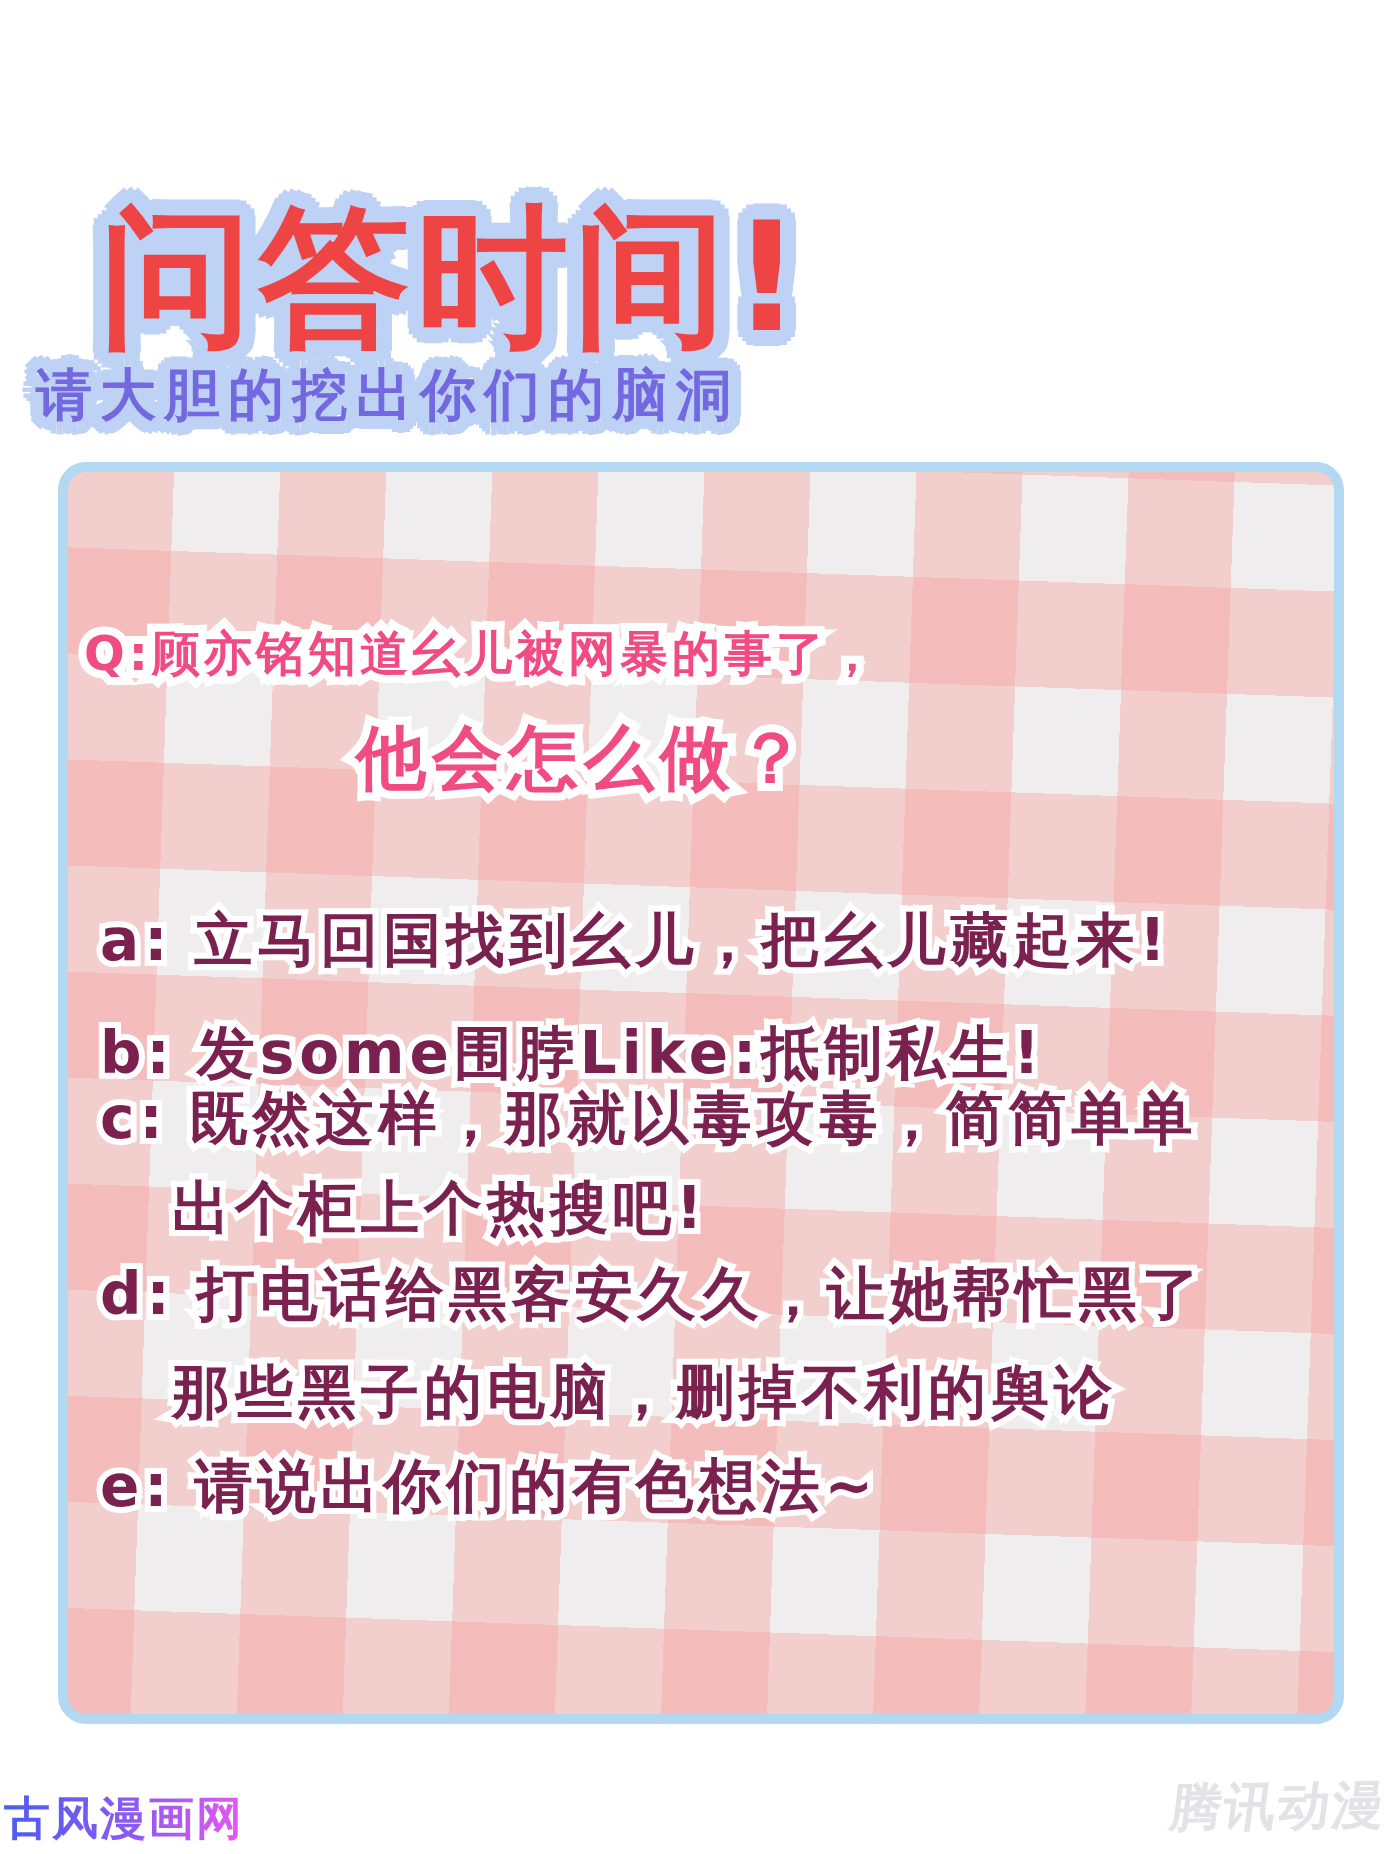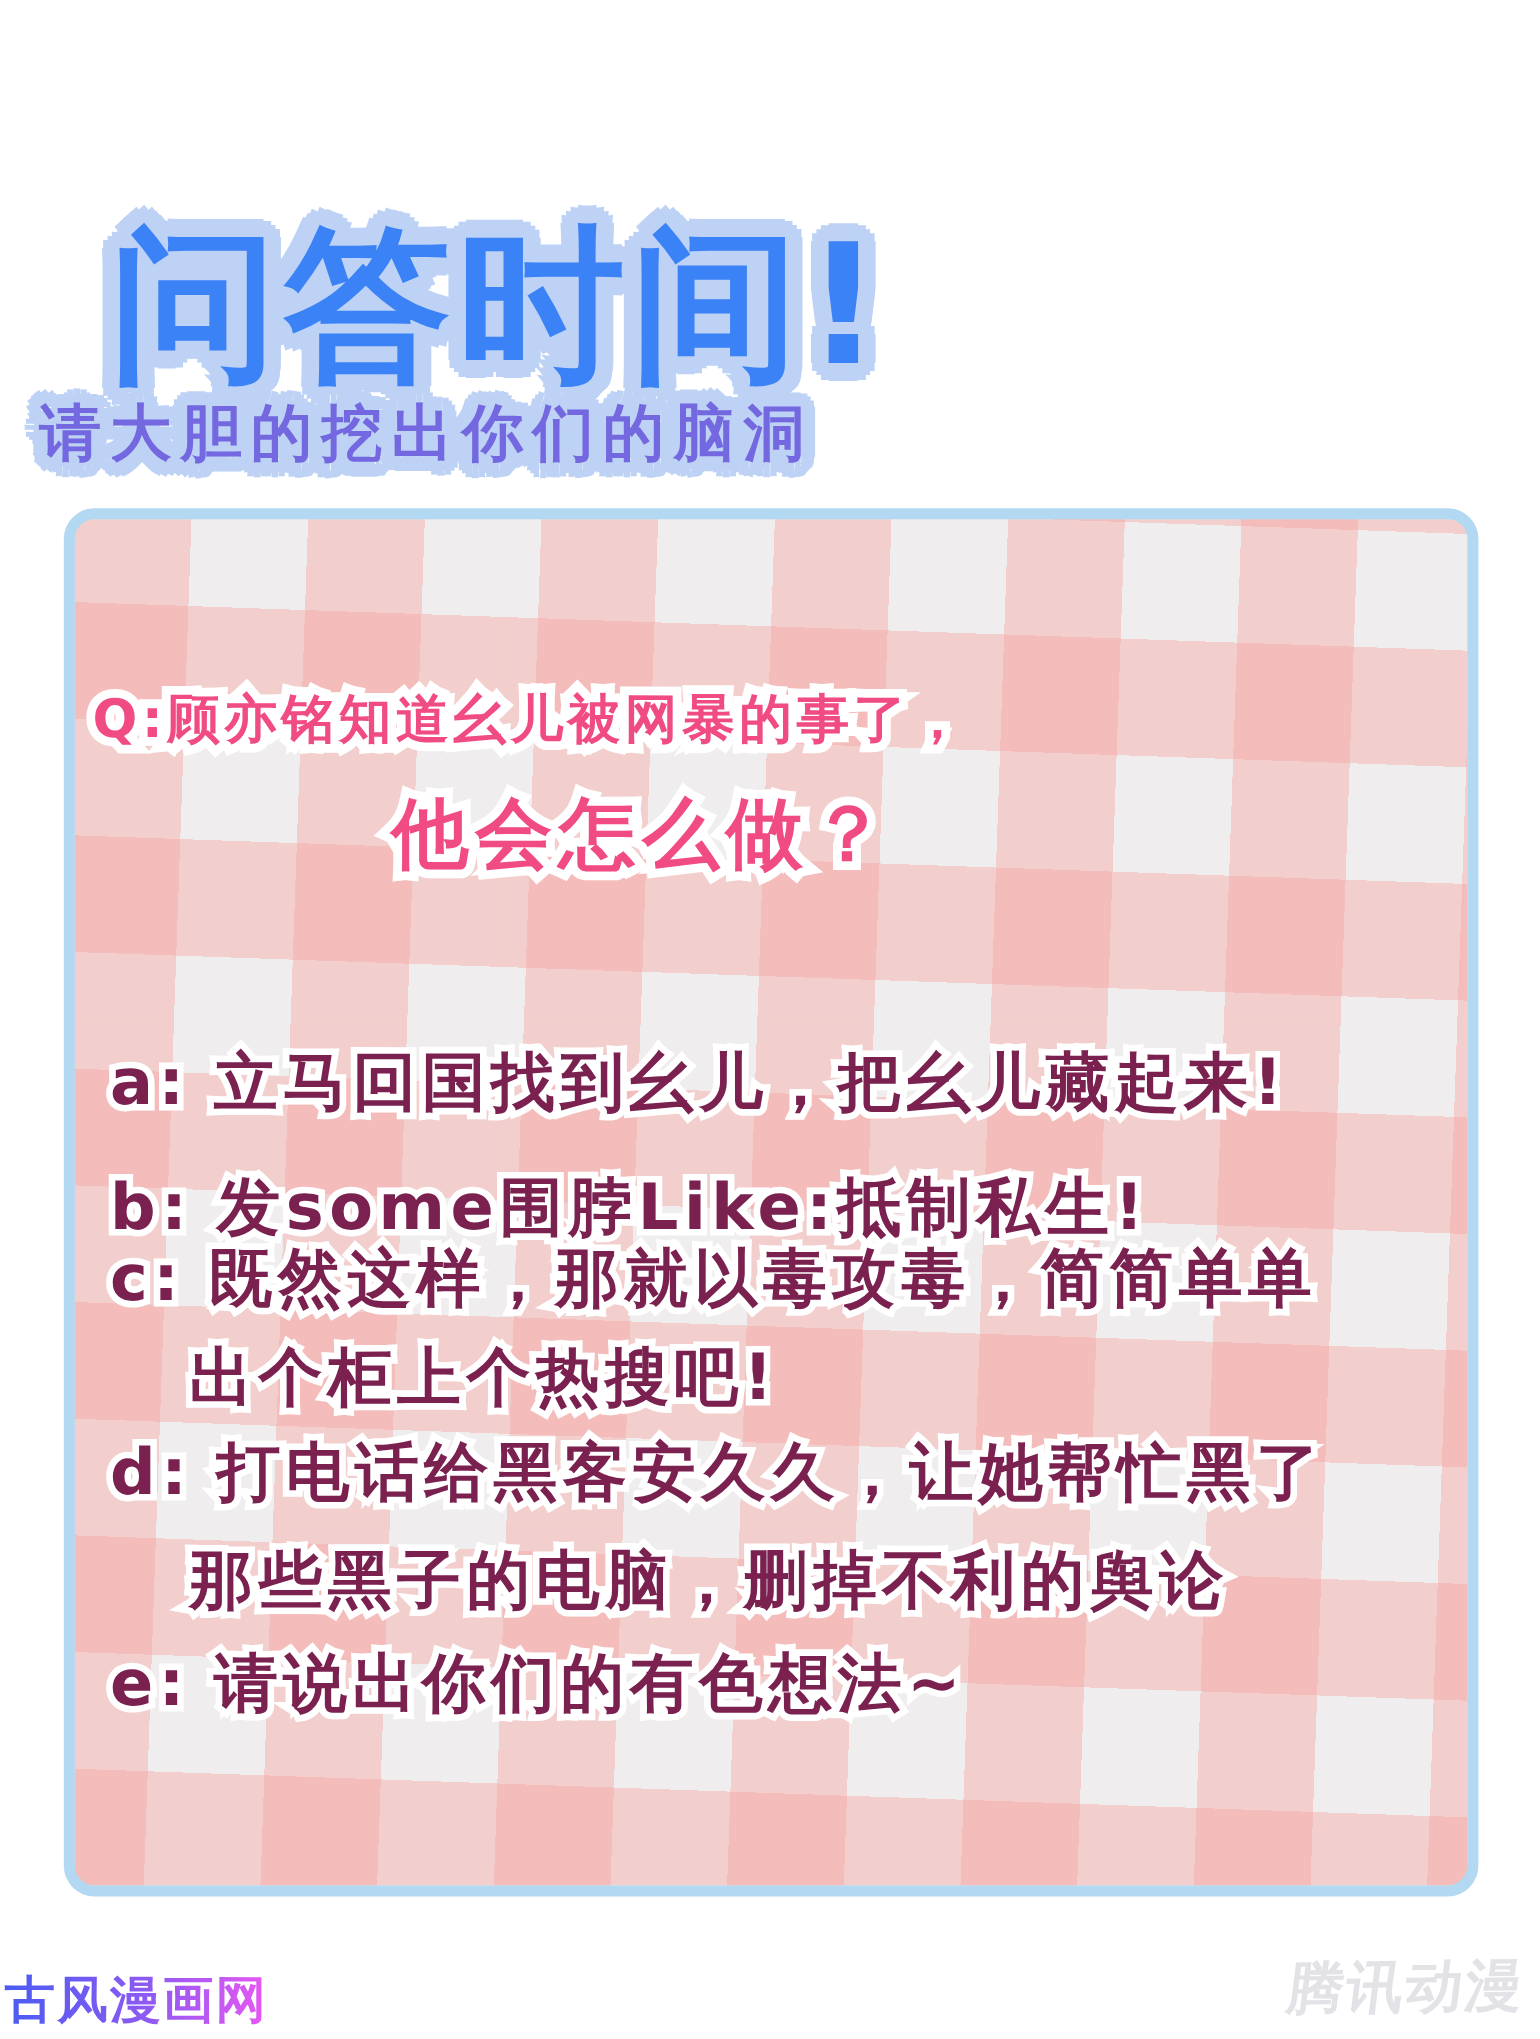--- a/index.html
+++ b/index.html
@@ -8,21 +8,21 @@
     width: 1400px; height: 1854px;
     font-family: "DejaVu Sans", sans-serif;
     position: relative; overflow: hidden;
   }
   #page { position: absolute; inset: 0; width: 1400px; height: 1854px; }
 
   
   .big-title {
     position: absolute; left: 100px; top: 198px;
     font-size: 152px; font-weight: 800; line-height: 1.05;
-    letter-spacing: 6px; color: #3b82f6; white-space: nowrap;
+    letter-spacing: 6px; color: #ef4444; white-space: nowrap;
     -webkit-text-stroke: 20px #ffffff; paint-order: stroke fill;
     text-shadow:
       -16px 0 0 #bdd2f5, 16px 0 0 #bdd2f5, 0 -16px 0 #bdd2f5, 0 16px 0 #bdd2f5,
       -11px -11px 0 #bdd2f5, 11px -11px 0 #bdd2f5, -11px 11px 0 #bdd2f5, 11px 11px 0 #bdd2f5,
       -15px -7px 0 #bdd2f5, 15px -7px 0 #bdd2f5, -15px 7px 0 #bdd2f5, 15px 7px 0 #bdd2f5,
       -7px -15px 0 #bdd2f5, 7px -15px 0 #bdd2f5, -7px 15px 0 #bdd2f5, 7px 15px 0 #bdd2f5;
     z-index: 5;
   }
   .sub-title {
     position: absolute; left: 36px; top: 364px;
@@ -59,21 +59,20 @@
   .q-line1 { left: 84px;  top: 622px; font-size: 48px; letter-spacing: 4px; }
   .q-line2 { left: 356px; top: 712px; font-size: 70px; letter-spacing: 6px; }
 
   
   .opt-line {
     position: absolute; white-space: nowrap;
     font-size: 58px; font-weight: 800; letter-spacing: 5px;
     color: #7b2150;
     -webkit-text-stroke: 12px #ffffff; paint-order: stroke fill;
     z-index: 3;
-    margin-top: 44px;
   }
   .opt-label { display: inline-block; margin-right: 22px; }
   .opt-a  { left: 100px; top: 902px;  }
   .opt-b  { left: 100px; top: 1015px;  }
   .opt-c1 { left: 100px; top: 1080px; }
   .opt-c2 { left: 172px; top: 1170px; }
   .opt-d1 { left: 100px; top: 1256px; }
   .opt-d2 { left: 172px; top: 1354px; }
   .opt-e  { left: 100px; top: 1448px; }
 

